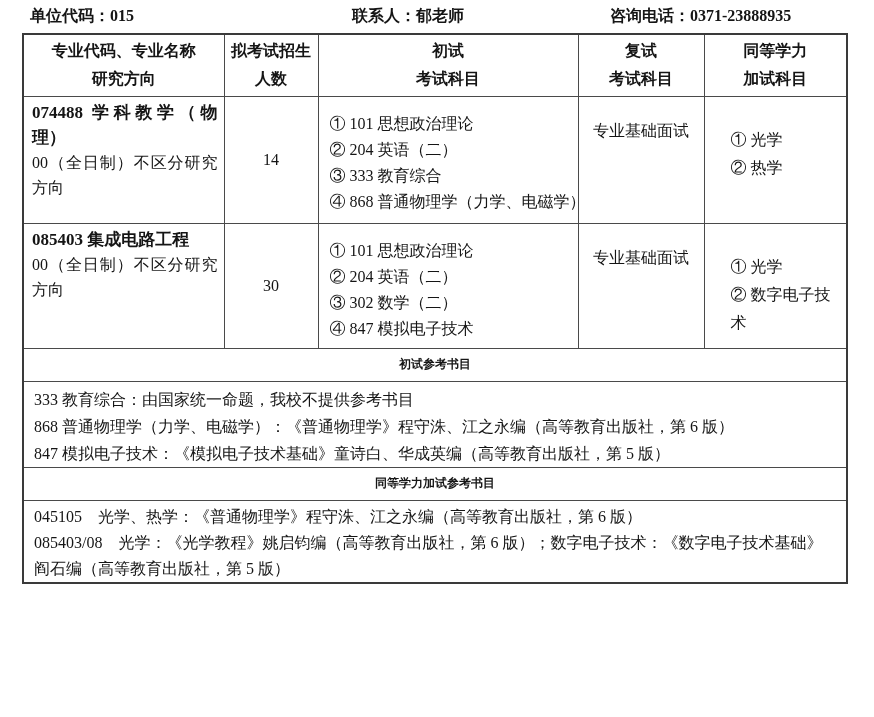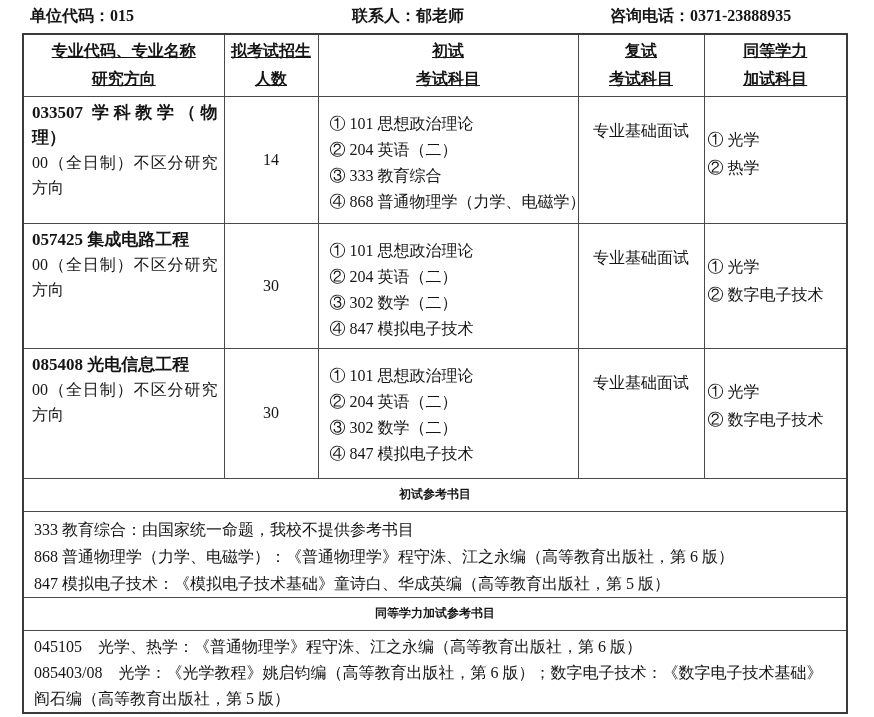--- a/index.html
+++ b/index.html
@@ -25,39 +25,39 @@
     border-collapse: collapse;
     table-layout: fixed;
     font-size: 16px;
   }
   table.doc, table.doc td, table.doc th { border: 1px solid #4a4a4a; }
   table.doc { border: 2px solid #3a3a3a; }
 
   th.hdr {
     font-weight: bold; font-size: 16px;
     text-align: center; vertical-align: middle;
-    height: 62px; line-height: 28px; text-decoration: underline;
+    height: 62px; line-height: 28px;
   }
 
   tr.prog-row-1 td { height: 127px; }
   tr.prog-row-2 td { height: 125px; }
   tr.prog-row-3 td { height: 130px; }
 
   td.c1 { vertical-align: top; padding: 3px 6px 0 8px; text-align: justify; line-height: 25px; }
   .prog-title { font-weight: bold; font-size: 17px; }
   .prog-dir   { font-size: 16px; }
 
   td.c2 { text-align: center; vertical-align: middle; font-size: 16px; }
 
   td.c3 { vertical-align: top; padding: 14px 4px 0 11px; line-height: 26px; }
   td.c3 .subj-line { white-space: nowrap; }
 
   td.c4 { vertical-align: top; text-align: center; padding-top: 24px; }
 
-  td.c5 { vertical-align: top; padding: 29px 2px 0 3px; line-height: 28px; }
+  td.c5 { vertical-align: top; padding: 29px 2px 0 26px; line-height: 28px; }
 
   td.sec-title {
     height: 33px; text-align: center; vertical-align: middle;
     font-weight: bold; font-size: 12px;
   }
   td.sec-body { vertical-align: top; padding: 4px 8px 0 10px; line-height: 27px; font-size: 16px; margin-top: 15px; }
   td.sec-body-2 { padding-top: 3px; line-height: 26px; }
 </style>
 </head>
 <body>
@@ -98,74 +98,56 @@
         <div>考试科目</div>
       </th>
       <th class="hdr">
         <div>同等学力</div>
         <div>加试科目</div>
       </th>
     </tr>
 
     <tr class="prog-row-1">
       <td class="c1">
-        <div class="prog-title">033507 学科教学（物理）</div>
+        <div class="prog-title">074488 学科教学（物理）</div>
         <div class="prog-dir">00（全日制）不区分研究方向</div>
       </td>
       <td class="c2">14</td>
       <td class="c3">
         <div class="subj-line">① 101 思想政治理论</div>
         <div class="subj-line">② 204 英语（二）</div>
         <div class="subj-line">③ 333 教育综合</div>
         <div class="subj-line">④ 868 普通物理学（力学、电磁学）</div>
       </td>
       <td class="c4">专业基础面试</td>
       <td class="c5">
         <div>① 光学</div>
         <div>② 热学</div>
       </td>
     </tr>
 
     <tr class="prog-row-2">
       <td class="c1">
-        <div class="prog-title">057425 集成电路工程</div>
+        <div class="prog-title">085403 集成电路工程</div>
         <div class="prog-dir">00（全日制）不区分研究方向</div>
       </td>
       <td class="c2">30</td>
       <td class="c3">
         <div class="subj-line">① 101 思想政治理论</div>
         <div class="subj-line">② 204 英语（二）</div>
         <div class="subj-line">③ 302 数学（二）</div>
         <div class="subj-line">④ 847 模拟电子技术</div>
       </td>
       <td class="c4">专业基础面试</td>
       <td class="c5">
         <div>① 光学</div>
         <div>② 数字电子技术</div>
       </td>
     </tr>
 
-    <tr class="prog-row-3">
-      <td class="c1">
-        <div class="prog-title">085408 光电信息工程</div>
-        <div class="prog-dir">00（全日制）不区分研究方向</div>
-      </td>
-      <td class="c2">30</td>
-      <td class="c3">
-        <div class="subj-line">① 101 思想政治理论</div>
-        <div class="subj-line">② 204 英语（二）</div>
-        <div class="subj-line">③ 302 数学（二）</div>
-        <div class="subj-line">④ 847 模拟电子技术</div>
-      </td>
-      <td class="c4">专业基础面试</td>
-      <td class="c5">
-        <div>① 光学</div>
-        <div>② 数字电子技术</div>
-      </td>
-    </tr>
 
     <tr>
       <td class="sec-title" colspan="5">初试参考书目</td>
     </tr>
     <tr>
       <td class="sec-body" colspan="5" style="height:82px">
         <div>333 教育综合：由国家统一命题，我校不提供参考书目</div>
         <div>868 普通物理学（力学、电磁学）：《普通物理学》程守洙、江之永编（高等教育出版社，第 6 版）</div>
         <div>847 模拟电子技术：《模拟电子技术基础》童诗白、华成英编（高等教育出版社，第 5 版）</div>
       </td>

